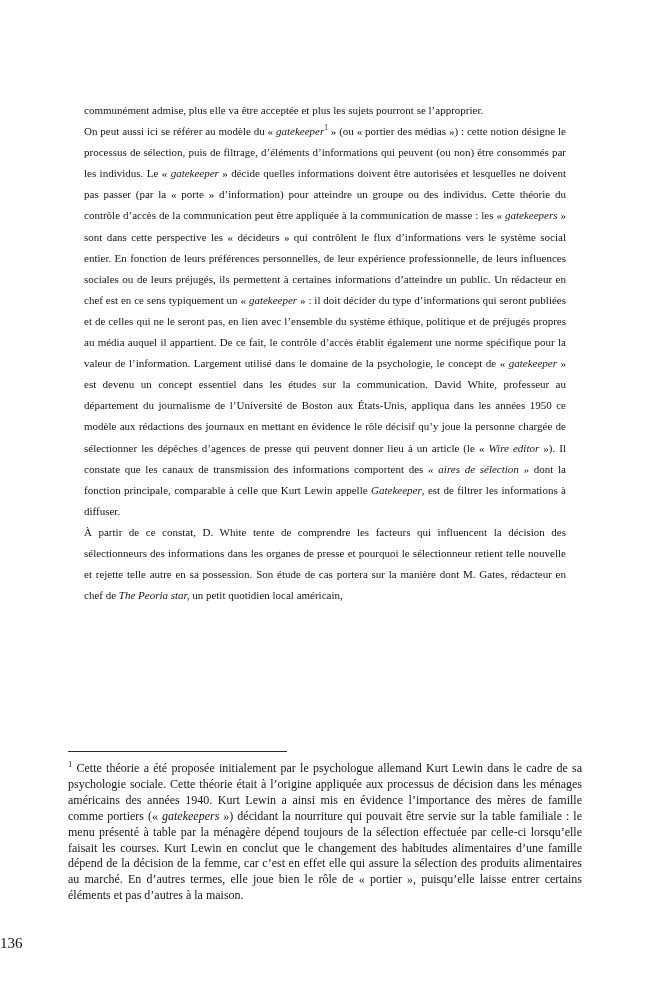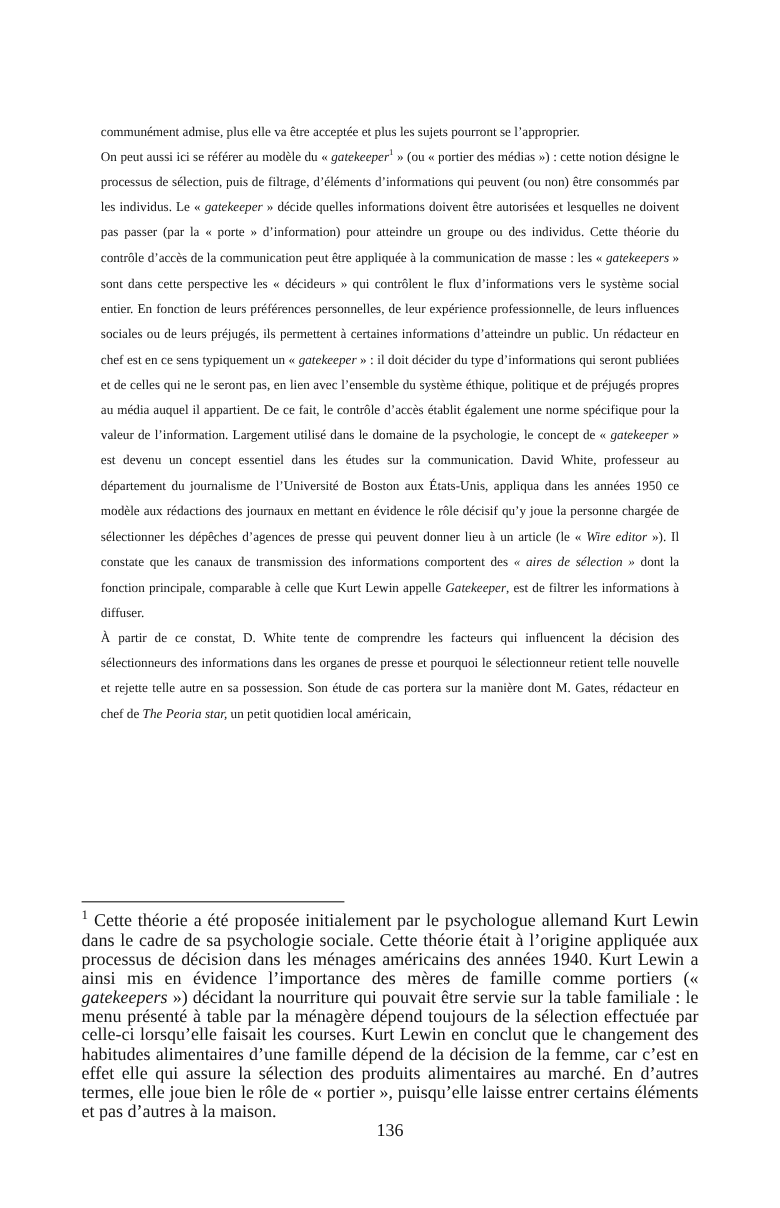--- a/index.html
+++ b/index.html
@@ -55,37 +55,37 @@
     width: 514px;
   }
   .footnote-rule {
     width: 219px;
     height: 0;
     border: 0;
     border-top: 1px solid #2b2b2b;
     margin: 0 0 9px 0;
   }
   .footnote-text {
-    font-size: 15px;
+    font-size: 12px;
     line-height: 15.9px;
     text-align: justify;
     margin: 0;
     color: #141414;
   }
   .footnote-text sup.fn-num {
     font-size: 0.72em;
     vertical-align: super;
     line-height: 0;
   }
   .page-number {
     position: absolute;
     left: 0;
     right: 0;
     top: 935px;
-    text-align: center;
+    text-align: left;
     font-size: 15px;
     color: #141414;
   }
 </style>
 </head>
 <body>
 
 <div class="page">
 
   <div class="content">

